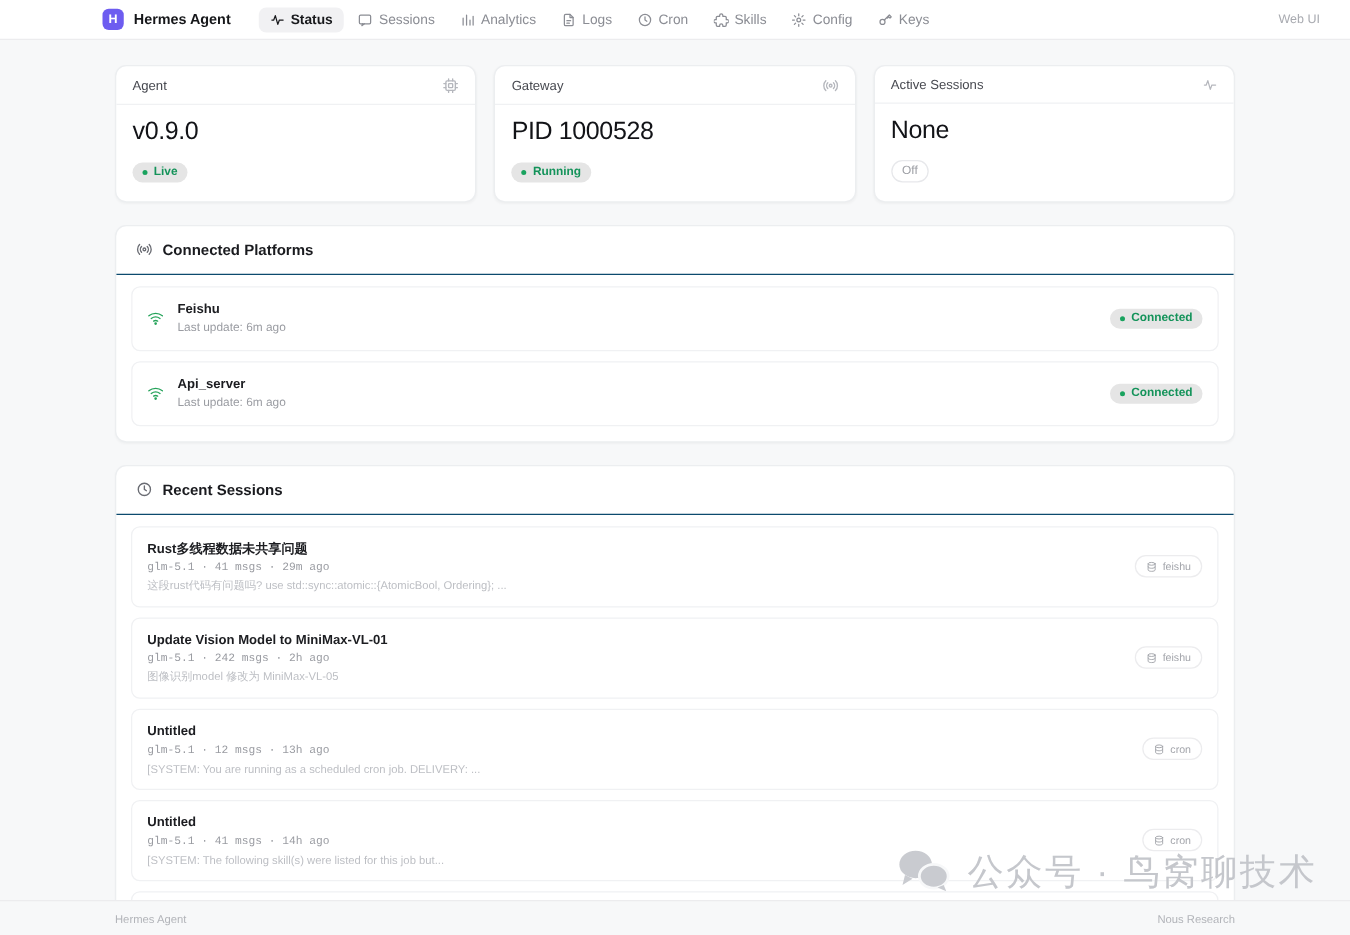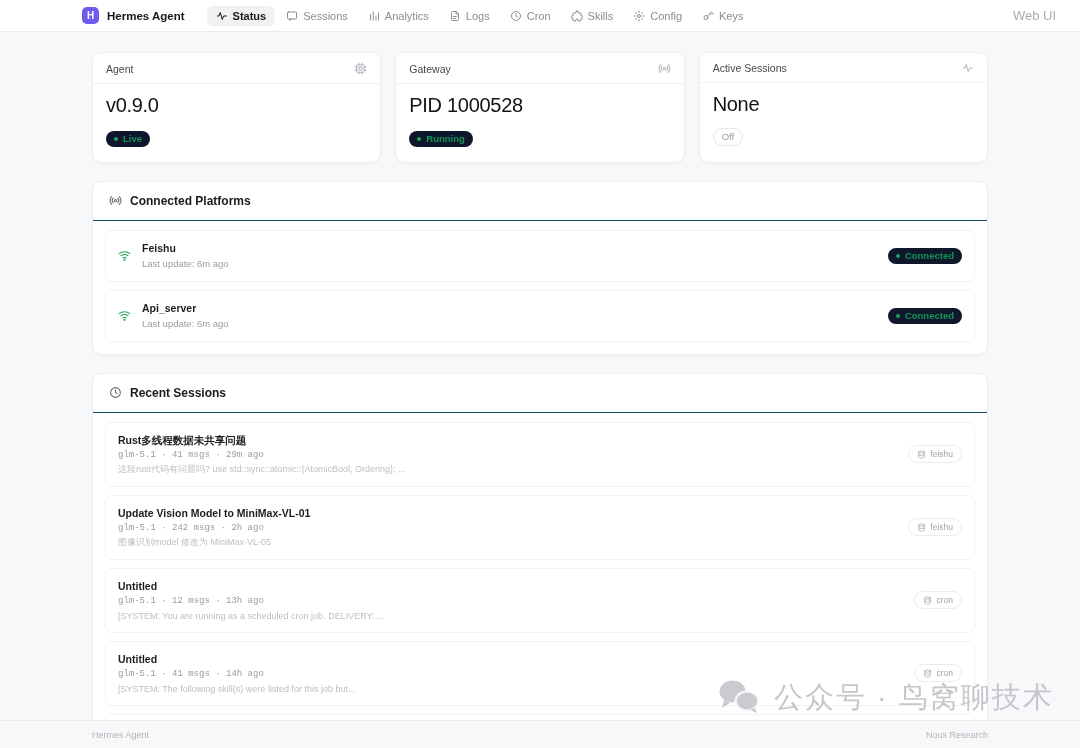--- a/index.html
+++ b/index.html
@@ -35,21 +35,21 @@
   .navtab {
     display: flex; align-items: center; gap: 5px;
     padding: 4px 9px; border-radius: 6px;
     font-size: 11px; color: #8b8d94; cursor: pointer;
     white-space: nowrap;
   }
   .navtab.active { background: #f1f1f3; color: #18191c; font-weight: 600; }
   .navtab svg { display: block; }
   .navtab .ico { width: 12px; height: 12px; display:block; flex:0 0 12px;}
 
-  .webui { margin-left: auto; font-size: 13px; color: #a8aab0; }
+  .webui { margin-left: auto; font-size: 10px; color: #a8aab0; }
 
   
   .page { padding: 20px 92px 0 92px; }
 
   
   .statrow { display: flex; gap: 14px; }
   .statcard {
     flex: 1 1 0;
     background: #fff;
     border: 1px solid #eceef0;
@@ -68,21 +68,21 @@
   .statcard-value {
     font-size: 20px; font-weight: 400; color: #121317; letter-spacing: -0.3px;
     margin-bottom: 10px;
   }
   .pill {
     display: inline-flex; align-items: center; gap: 5px;
     font-size: 9.5px; font-weight: 600;
     padding: 3px 8px; border-radius: 999px;
     line-height: 1;
   }
-  .pill.green { background: #0f172a; color: #14935a; }
+  .pill.green { background: #e5e5e5; color: #14935a; }
   .pill.muted { background: #fff; border: 1px solid #e7e8eb; color: #9b9da3; font-weight: 400; justify-content: flex-end; }
   .dot { width: 4px; height: 4px; border-radius: 50%; background: #1aa35f; flex: 0 0 4px; }
 
   
   .panel {
     margin-top: 18px;
     background: #fff;
     border: 1px solid #eceef0;
     border-radius: 9px;
     box-shadow: 0 1px 2px rgba(16,18,22,.035);

